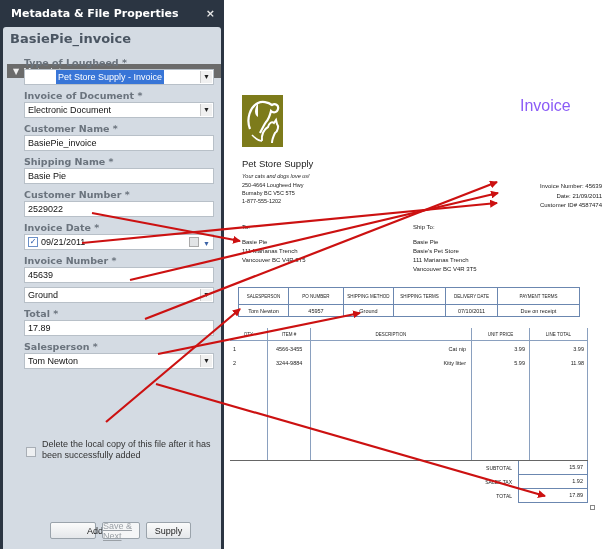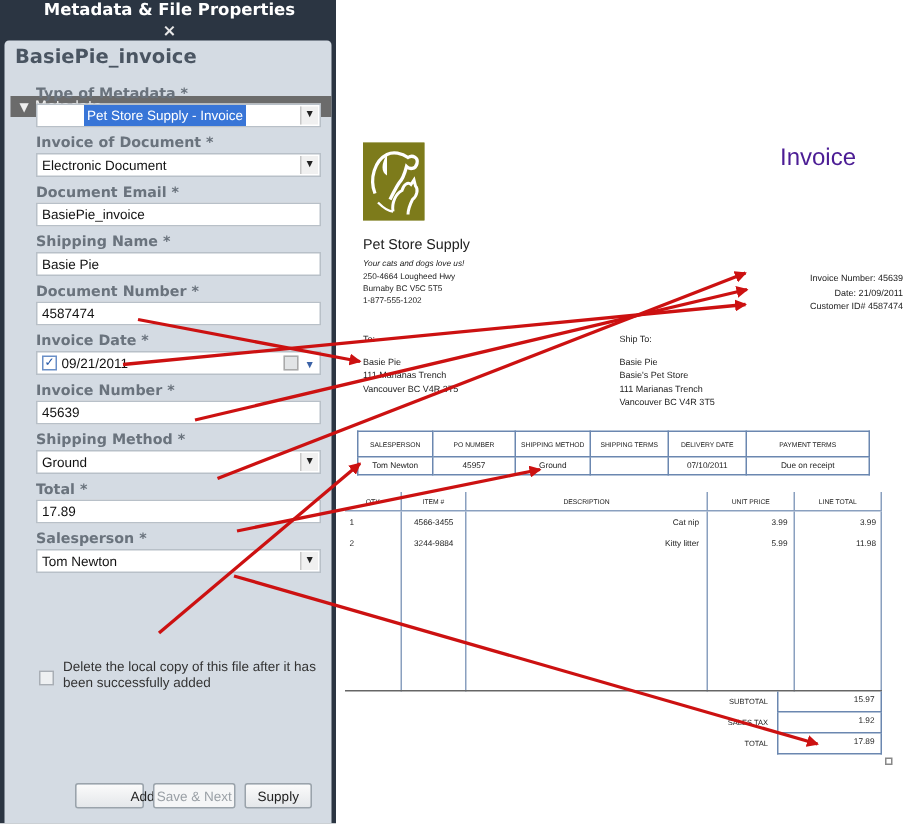--- a/index.html
+++ b/index.html
@@ -6,21 +6,21 @@
     html, body { width: 608px; height: 549px; background: #ffffff; overflow: hidden; }
     body { position: relative; font-family: "DejaVu Sans", sans-serif; }
 
     
     .panel {
       position: absolute; left: 0; top: 0; width: 224px; height: 549px;
       background: #2b3542; padding: 0 3px 0 3px;
     }
     .panel-header {
       height: 27px; display: flex; align-items: center; justify-content: space-between;
-      padding: 0 6px 0 8px; color: #ffffff; font-weight: bold; font-size: 11px; flex-direction: column;
+      padding: 0 6px 0 8px; color: #ffffff; font-weight: bold; font-size: 11px;
     }
     .panel-close { font-size: 11px; color: #e8e8e8; cursor: pointer; font-weight: bold; }
     .panel-body {
       position: absolute; left: 3px; top: 27px; width: 218px; bottom: 0;
       background: #d4dbe3; border-radius: 3px 3px 0 0;
     }
     .doc-title {
       position: absolute; left: 7px; top: 4px; font-size: 13px; font-weight: bold; color: #4a5562;
     }
     .section-bar {
@@ -64,21 +64,21 @@
     }
     .btn.disabled { color: #9aa0a6; background: #f5f6f7; }
 
     
     .invoice { position: absolute; left: 230px; top: 80px; width: 378px; height: 469px; font-family: "Liberation Sans", sans-serif; }
     .logo { position: absolute; left: 12px; top: 15px; width: 41px; height: 52px; background: #7d7b1b; }
     .logo svg { width: 41px; height: 52px; }
     .company { position: absolute; left: 12px; top: 78px; font-size: 9.5px; color: #222; text-align: right; }
     .tagline { position: absolute; left: 12px; top: 93px; font-size: 5.5px; font-style: italic; color: #222; }
     .addr { position: absolute; left: 12px; top: 101px; font-size: 5.5px; line-height: 8px; color: #222; }
-    .inv-title { position: absolute; left: 290px; top: 17px; font-size: 16px; color: #4c1d95; }
+    .inv-title { position: absolute; left: 290px; top: 17px; font-size: 16px; color: #8b5cf6; }
     .meta { position: absolute; right: 6px; top: 102px; text-align: right; font-size: 6px; line-height: 9.5px; color: #222; }
     .to-block { position: absolute; left: 12px; top: 143px; font-size: 6px; line-height: 9px; color: #222; }
     .shipto-block { position: absolute; left: 183px; top: 143px; font-size: 6px; line-height: 9px; color: #222; }
     .gap { height: 6px; }
 
     table.sales {
       position: absolute; left: 8px; top: 207px; border-collapse: collapse; font-size: 4.5px; color: #222;
     }
     table.sales td, table.sales th { border: 1px solid #6b87b0; text-align: center; font-weight: normal; }
     table.sales th { height: 17px; }
@@ -110,53 +110,52 @@
   </div>
   <div class="panel-body">
     <div class="doc-title">BasiePie_invoice</div>
 
     <div class="section-bar">
       <span class="tri">▼</span>
       <span>Metadata</span>
     </div>
 
     <div class="fields" style="left:21px; top:27px;">
-      <div class="field-label">Type of Metadata *</div>
+      <div class="field-label">Type of Lougheed *</div>
       <div class="field-input select">
         <span class="highlight">Pet Store Supply - Invoice</span>
         <span class="arrow">▼</span>
       </div>
 
       <div class="field-label">Invoice of Document *</div>
       <div class="field-input select">
         <span>Electronic Document</span>
         <span class="arrow">▼</span>
       </div>
 
-      <div class="field-label">Document Email *</div>
+      <div class="field-label">Customer Name *</div>
       <div class="field-input">BasiePie_invoice</div>
 
       <div class="field-label">Shipping Name *</div>
       <div class="field-input">Basie Pie</div>
 
-      <div class="field-label">Document Number *</div>
-      <div class="field-input">4587474</div>
+      <div class="field-label">Customer Number *</div>
+      <div class="field-input">2529022</div>
 
       <div class="field-label">Invoice Date *</div>
       <div class="field-input date-row">
         <span class="chk-small">✓</span>
         <span>09/21/2011</span>
         <span class="cal-icon"></span>
         <span class="cal-drop">▼</span>
       </div>
 
       <div class="field-label">Invoice Number *</div>
       <div class="field-input">45639</div>
 
-      <div class="field-label">Shipping Method *</div>
       <div class="field-input select">
         <span>Ground</span>
         <span class="arrow">▼</span>
       </div>
 
       <div class="field-label">Total *</div>
       <div class="field-input">17.89</div>
 
       <div class="field-label">Salesperson *</div>
       <div class="field-input select">
@@ -167,21 +166,21 @@
 
     <div class="options" style="left:21px; top:412px;">
       <div class="opt-row">
         <span class="opt-box"></span>
         <span class="opt-text">Delete the local copy of this file after it has been successfully added</span>
       </div>
     </div>
 
     <div class="buttons" style="left:47px; top:495px;">
       <div class="btn" style="width:45px;padding-left:44px;">Add</div>
-      <div class="btn disabled" style="width:55px;">Save &amp; Next</div>
+      <div class="btn disabled" style="width:38px;text-decoration:underline;">Save &amp; Next</div>
       <div class="btn" style="width:45px;">Supply</div>
     </div>
   </div>
 </div>
 
 <div class="invoice">
   <div class="logo">
     <svg viewBox="0 0 41 52">
       <rect width="41" height="52" fill="#7d7b1b"></rect>
       <path d="M8 34 C4 24 8 12 16 8 C20 6 26 7 30 10 C33 8 37 10 36 14 C35 18 31 18 29 16 C28 20 27 24 24 27 C22 30 20 34 18 38" fill="none" stroke="#fff" stroke-width="2.2"></path>

